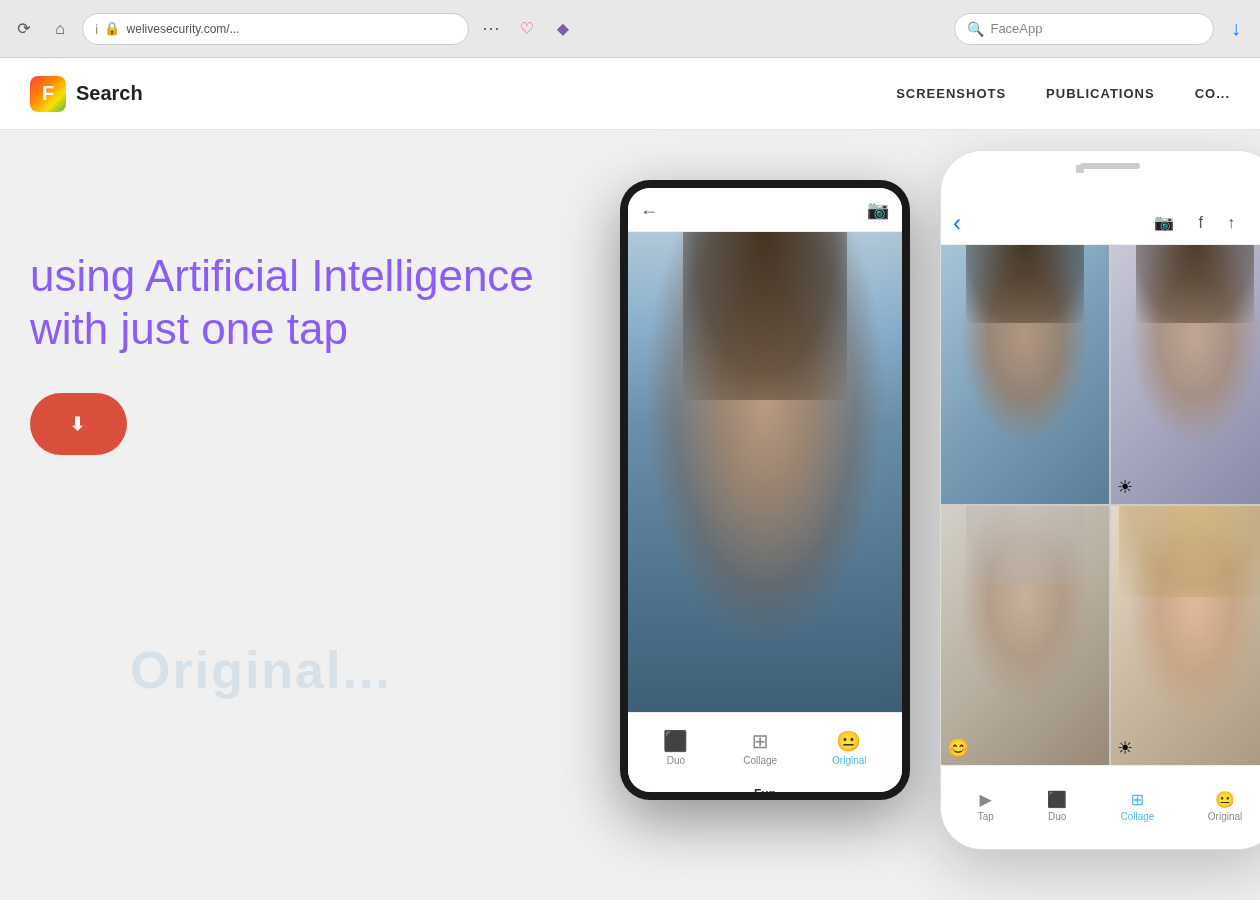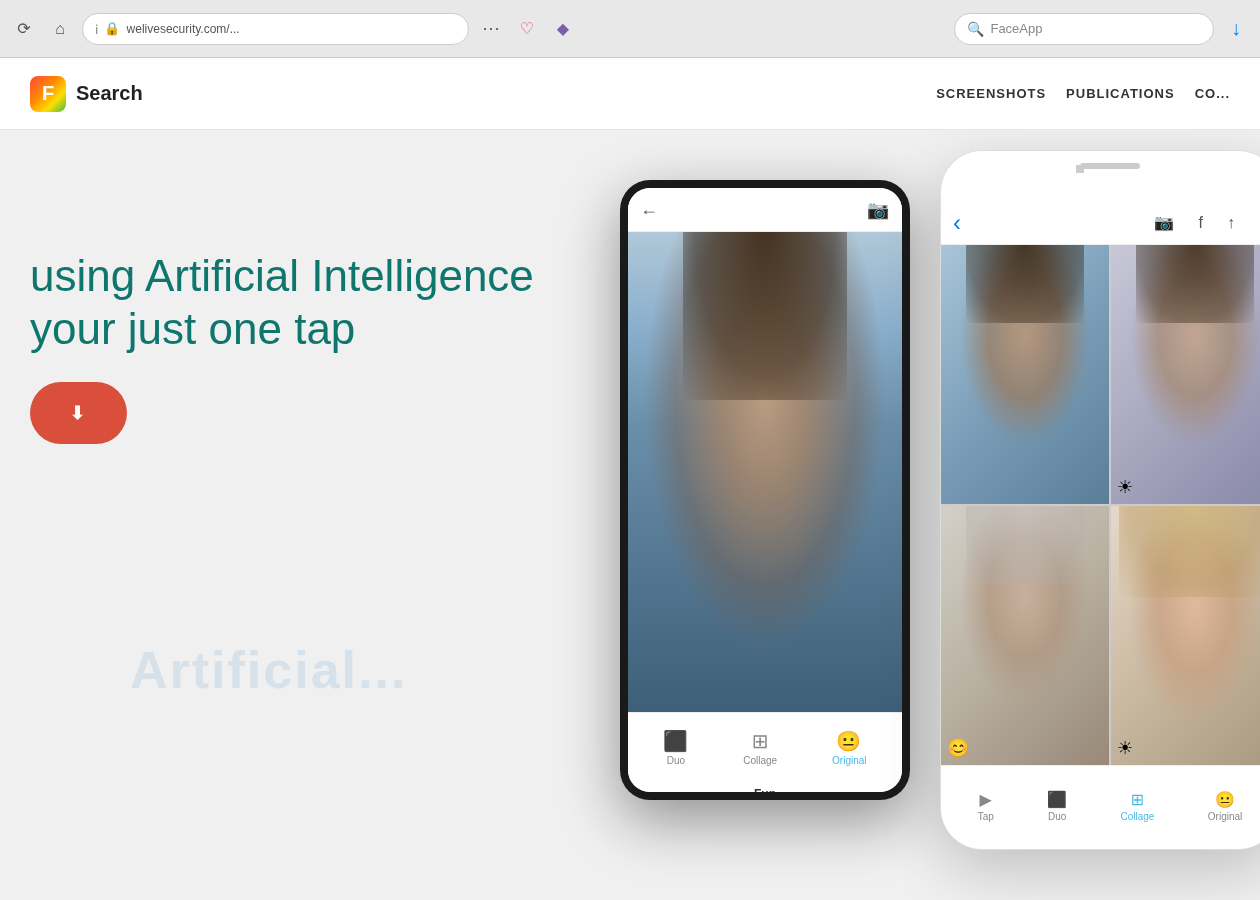--- a/index.html
+++ b/index.html
@@ -99,21 +99,21 @@
     }
     .logo-text {
       font-size: 20px;
       font-weight: bold;
       color: #222;
     }
     .nav-links {
       margin-left: auto;
       display: flex;
       align-items: center;
-      gap: 20px;
+      gap: 40px;
     }
     .nav-link {
       font-size: 13px;
       font-weight: 700;
       letter-spacing: 1px;
       color: #333;
       text-transform: uppercase;
       cursor: pointer;
     }
 
@@ -135,23 +135,23 @@
     .hero-title {
       font-size: 68px;
       font-weight: 300;
       color: #4ab8e8;
       line-height: 1.1;
       margin-bottom: 10px;
     }
     .hero-subtitle {
       font-size: 44px;
       font-weight: 400;
-      color: #0f766e;
+      color: #8b5cf6;
       line-height: 1.2;
-      margin-bottom: 26px;
+      margin-bottom: 37px;
     }
     .download-btn {
       display: inline-flex;
       align-items: center;
       gap: 10px;
       background: #d94f3c;
       color: white;
       font-size: 15px;
       font-weight: 700;
       letter-spacing: 1.5px;
@@ -371,28 +371,28 @@
     <a class="nav-link">PUBLICATIONS</a>
     <a class="nav-link">CO...</a>
   </nav>
 </div>
 
 <div class="hero">
 
   <div class="hero-text">
     <div class="hero-subtitle">
       <span>using Artificial Intelligence</span><br>
-      <span>your just one tap</span>
+      <span>with just one tap</span>
     </div>
     <button class="download-btn">
       <span class="dl-icon">⬇</span>
     </button>
   </div>
 
-  <div class="watermark">Artificial...</div>
+  <div class="watermark">Original...</div>
 
   <div class="phones-container">
 
     <div class="android-phone">
       <div class="android-screen">
 
         <div class="android-top-bar">
           <span style="font-size:18px;color:#555;">←</span>
           <span style="font-size:18px;color:#555;">📷</span>
         </div>

